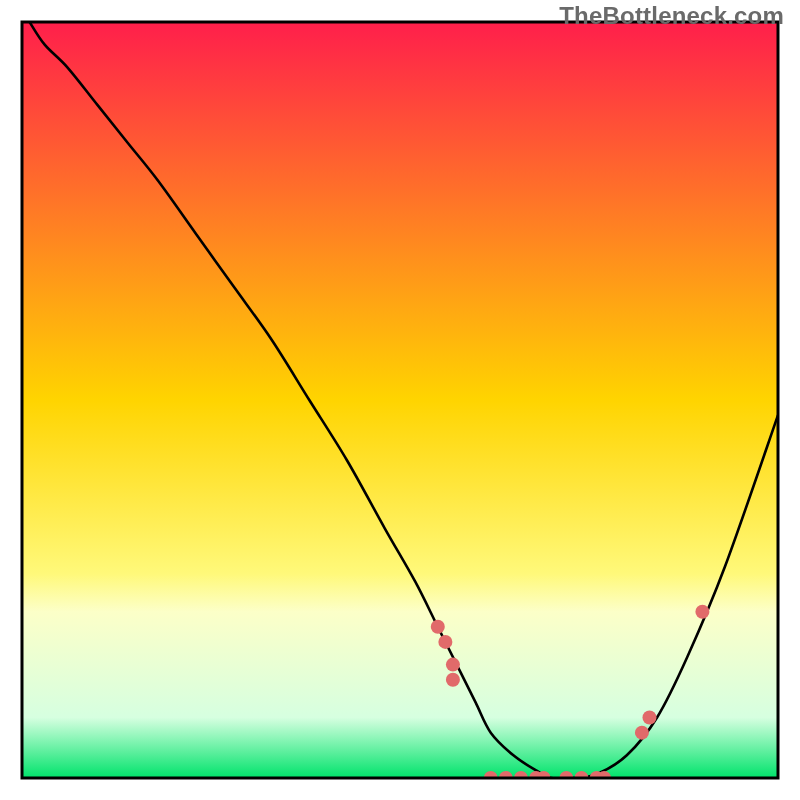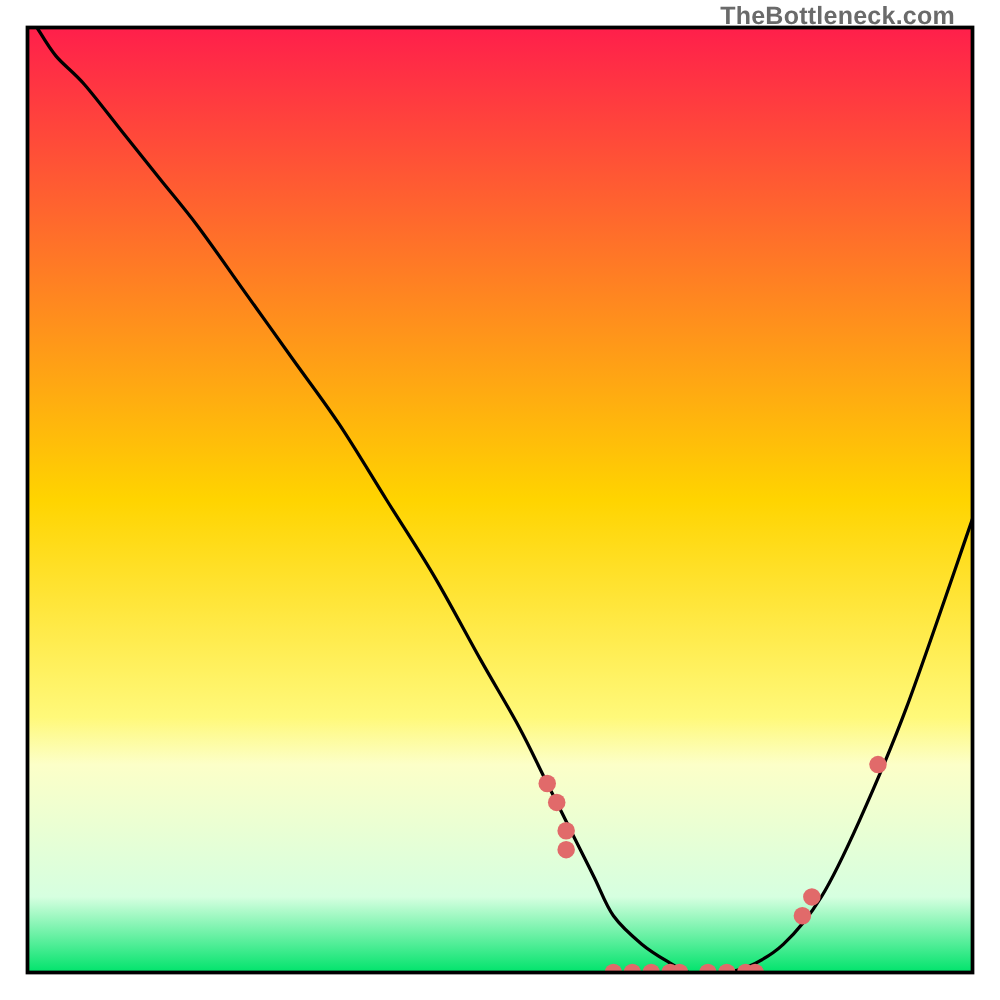--- a/index.html
+++ b/index.html
@@ -12,23 +12,23 @@
     overflow: hidden;
   }
   .chart-wrap {
     position: relative;
     width: 800px;
     height: 800px;
   }
   .watermark {
     position: absolute;
     top: 2px;
-    right: 36px;
+    right: 16px;
     color: #6a6a6a;
-    font-size: 20px;
+    font-size: 24px;
     font-weight: 600;
     letter-spacing: 0.2px;
     z-index: 10;
     user-select: none;
   }
   svg.plot {
     position: absolute;
     inset: 0;
     width: 800px;
     height: 800px;

